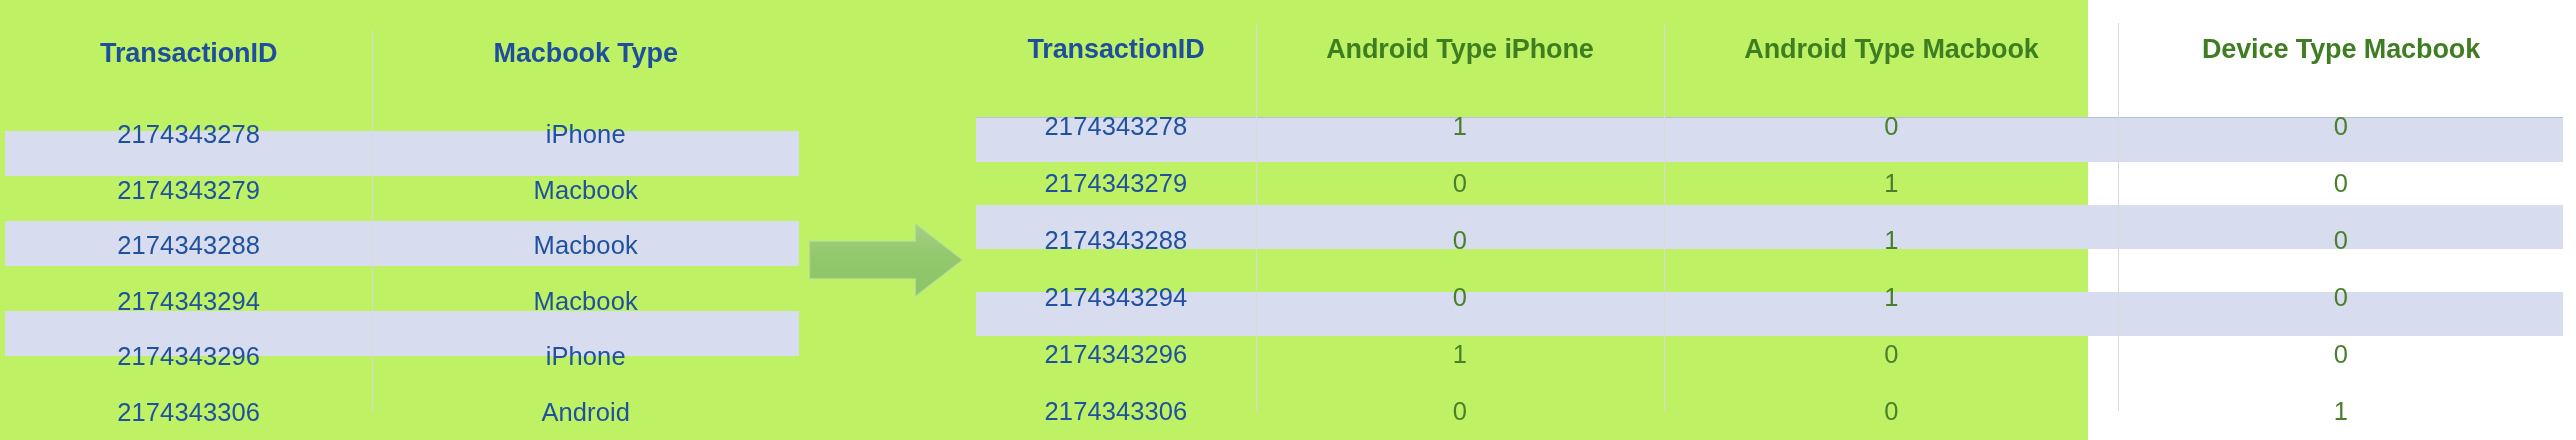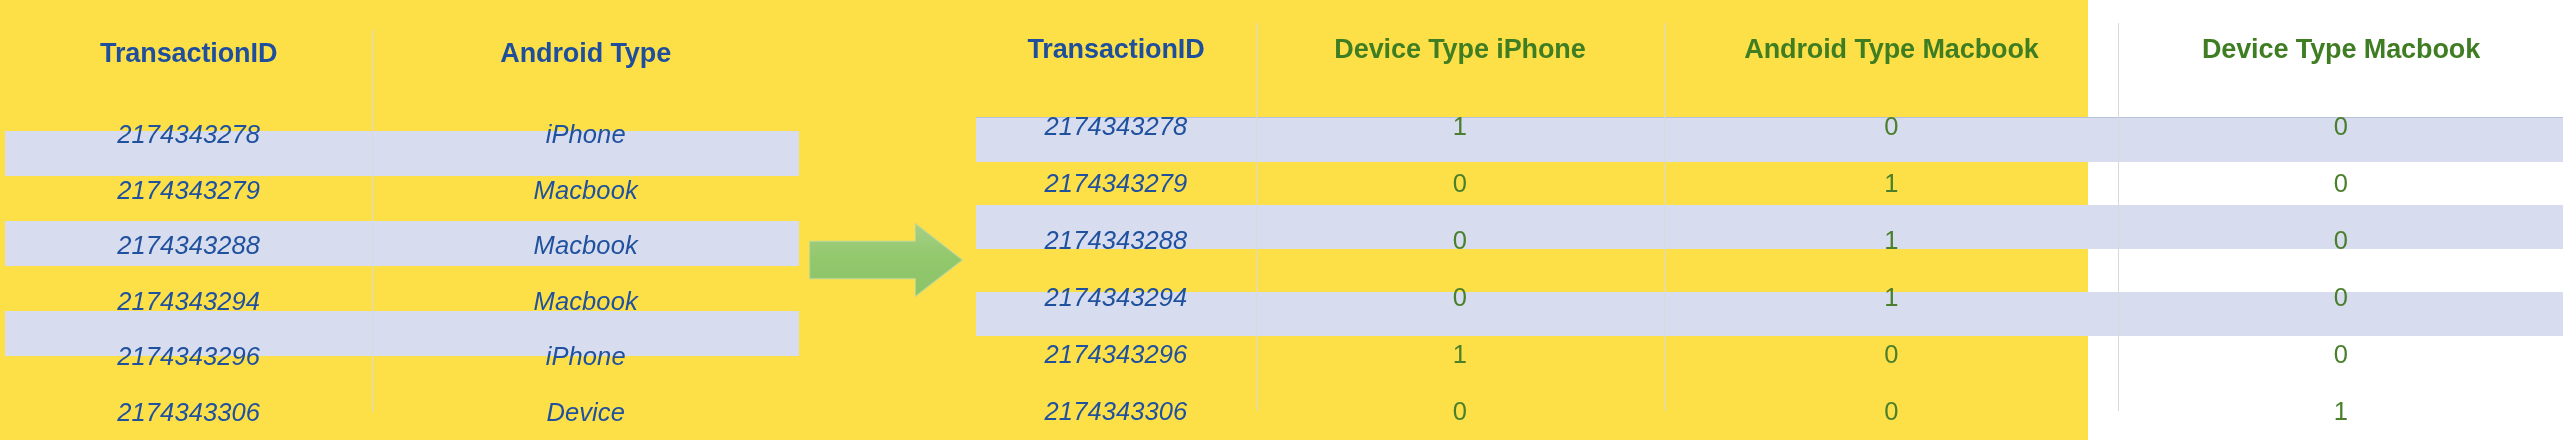--- a/index.html
+++ b/index.html
@@ -12,21 +12,21 @@
     height: 440px;
     font-family: "Liberation Sans", sans-serif;
     overflow: hidden;
     position: relative;
   }
 
   #canvas {
     position: relative;
     width: 2088px;
     height: 440px;
-    background: #fde047;
+    background: #bef264;
   }
 
   
   .tbl {
     position: absolute;
     border-collapse: collapse;
     table-layout: fixed;
   }
   .tbl th, .tbl td {
     padding: 0;
@@ -43,21 +43,21 @@
     letter-spacing: -0.1px;
   }
   .tbl td {
     font-weight: normal;
     font-size: 25.5px;
     letter-spacing: 0.1px;
   }
 
   .hdr-navy { color: #1e4e9c; }
   .hdr-green { color: #3f7d23; }
-  .cell-navy { color: #20519e; font-style: italic; }
+  .cell-navy { color: #20519e; }
   .cell-green { color: #4a7f2c; }
 
   
   .vsep {
     position: absolute;
     width: 1.3px;
     background: #d9d9d9;
   }
 
   
@@ -130,21 +130,21 @@
   <div class="vsep" style="left:2118px; top:23px; height:388px;"></div>
 
   <table class="tbl" id="left-table">
     <colgroup>
         <col class="c1">
         <col class="c2">
       </colgroup>
     <thead>
       <tr>
         <th class="hdr-navy">TransactionID</th>
-        <th class="hdr-navy">Android Type</th>
+        <th class="hdr-navy">Macbook Type</th>
       </tr>
     </thead>
     <tbody>
       <tr>
         <td class="cell-navy">2174343278</td>
         <td class="cell-navy">iPhone</td>
       </tr>
       <tr>
         <td class="cell-navy">2174343279</td>
         <td class="cell-navy">Macbook</td>
@@ -156,21 +156,21 @@
       <tr>
         <td class="cell-navy">2174343294</td>
         <td class="cell-navy">Macbook</td>
       </tr>
       <tr>
         <td class="cell-navy">2174343296</td>
         <td class="cell-navy">iPhone</td>
       </tr>
       <tr>
         <td class="cell-navy">2174343306</td>
-        <td class="cell-navy">Device</td>
+        <td class="cell-navy">Android</td>
       </tr>
     </tbody>
   </table>
 
   <div id="arrow-wrap">
     <svg viewBox="0 0 236 116" xmlns="http://www.w3.org/2000/svg">
       <defs>
         <linearGradient id="agrad" x1="0" y1="0" x2="0" y2="1">
           <stop offset="0%" stop-color="#a6cf86"></stop>
           <stop offset="45%" stop-color="#93c86d"></stop>
@@ -184,21 +184,21 @@
   <table class="tbl" id="right-table">
     <colgroup>
         <col class="r1">
         <col class="r2">
         <col class="r3">
         <col class="r4">
       </colgroup>
     <thead>
       <tr>
         <th class="hdr-navy">TransactionID</th>
-        <th class="hdr-green">Device Type iPhone</th>
+        <th class="hdr-green">Android Type iPhone</th>
         <th class="hdr-green">Android Type Macbook</th>
         <th class="hdr-green">Device Type Macbook</th>
       </tr>
     </thead>
     <tbody>
       <tr>
         <td class="cell-navy">2174343278</td>
         <td class="cell-green">1</td>
         <td class="cell-green">0</td>
         <td class="cell-green">0</td>

